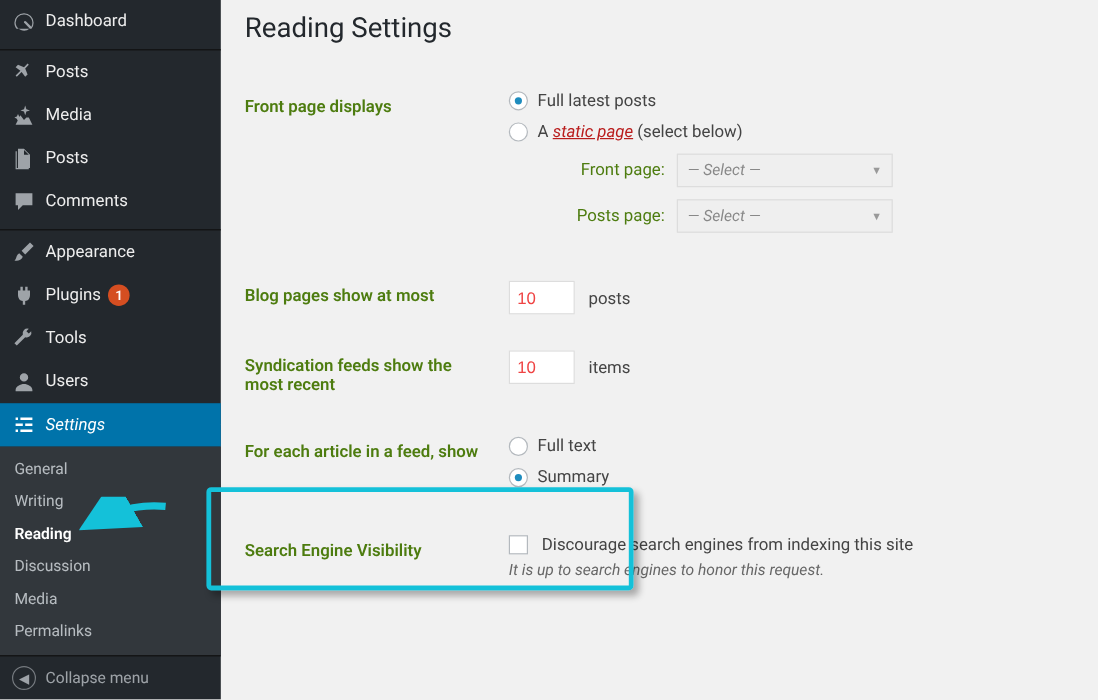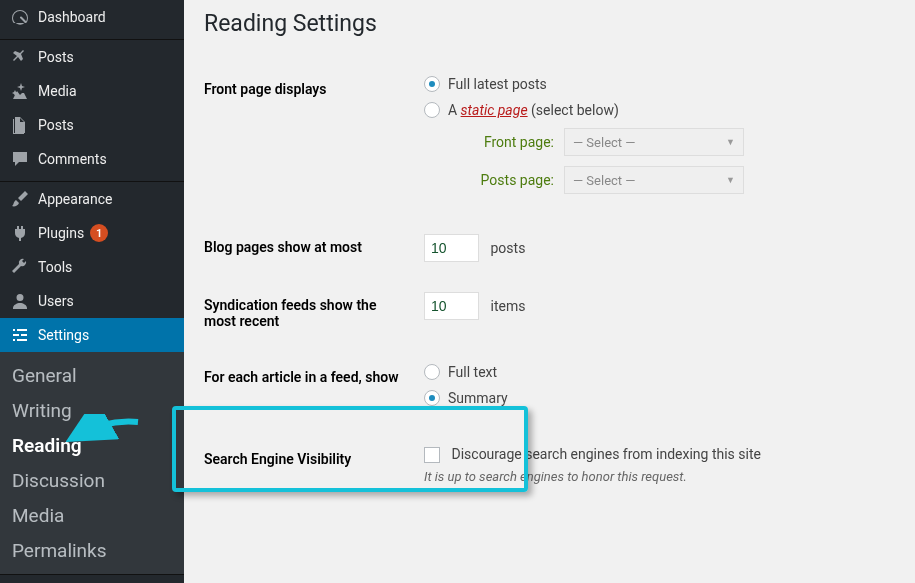--- a/index.html
+++ b/index.html
@@ -3,46 +3,46 @@
 <meta charset="utf-8">
 <style>
 * { margin: 0; padding: 0; box-sizing: border-box; }
 body { font-family: -apple-system, BlinkMacSystemFont, "Segoe UI", Roboto, sans-serif; font-size: 13px; color: #444; background: #f1f1f1; width: 915px; height: 583px; overflow: hidden; display: flex; position: relative; }
 
 
 .sidebar { width: 184px; background: #23282d; color: #eee; display: flex; flex-direction: column; font-size: 14px; }
 .menu-item { display: flex; align-items: center; padding: 8px 8px 8px 10px; color: #eee; cursor: pointer; min-height: 34px; }
 .menu-item .icon { width: 20px; height: 20px; margin-right: 8px; display: flex; align-items: center; justify-content: center; color: rgba(240,245,250,0.6); }
 .menu-item .icon svg { width: 20px; height: 20px; fill: currentColor; }
-.menu-item.active { background: #0073aa; color: #fff; position: relative; }
+.menu-item.active { background: #0073aa; color: #fff; position: relative; font-style: italic; }
 .menu-item.active .icon { color: #fff; }
 .menu-item.active::after { content: ""; position: absolute; right: -8px; top: 50%; margin-top: -8px; border: 8px solid transparent; border-right-color: #f1f1f1; }
 .badge { background: #d54e21; color: #fff; border-radius: 10px; min-width: 18px; height: 18px; display: inline-flex; align-items: center; justify-content: center; font-size: 11px; font-weight: 600; margin-left: 6px; padding: 0 5px; }
 .submenu { background: #32373c; padding: 6px 0; }
-.submenu-item { padding: 6px 12px; color: rgba(240,245,250,0.7); cursor: pointer; font-size: 19px; }
+.submenu-item { padding: 6px 12px; color: rgba(240,245,250,0.7); cursor: pointer; font-size: 13px; }
 .submenu-item.current { color: #fff; font-weight: 600; }
 .menu-sep { border-top: 1px solid #111; margin: 5px 0 0 0; }
 .collapse { display: flex; align-items: center; padding: 8px 10px; color: rgba(240,245,250,0.6); cursor: pointer; border-top: 1px solid #111; margin-top: auto; font-size: 13px; }
 .collapse .icon { width: 20px; height: 20px; margin-right: 8px; display: flex; align-items: center; justify-content: center; border: 1px solid rgba(240,245,250,0.4); border-radius: 50%; font-size: 11px; }
 
 
 .content { flex: 1; padding: 2px 20px 20px 20px; overflow: auto; }
 h1 { font-size: 23px; font-weight: 400; color: #23282d; margin: 8px 0 24px 0; }
 .form-table { width: 100%; border-collapse: collapse; }
-.form-table th { text-align: left; vertical-align: top; width: 210px; padding: 20px 10px 20px 0; font-weight: 600; color: #000000; font-size: 14px; }
+.form-table th { text-align: left; vertical-align: top; width: 210px; padding: 20px 10px 20px 0; font-weight: 600; color: #4d7c0f; font-size: 14px; }
 .form-table td { padding: 15px 10px; vertical-align: top; font-size: 14px; color: #444; }
 .radio-row { display: flex; align-items: center; margin-bottom: 10px; }
 .radio { width: 16px; height: 16px; border: 1px solid #b4b9be; border-radius: 50%; margin-right: 8px; display: inline-flex; align-items: center; justify-content: center; background: #fff; cursor: pointer; }
 .radio.checked::after { content: ""; width: 6px; height: 6px; border-radius: 50%; background: #1e8cbe; }
 .link { color: #b91c1c; text-decoration: underline; cursor: pointer; font-style: italic; }
 .select-row { display: flex; align-items: center; margin: 10px 0 10px 40px; }
 .select-label { width: 90px; text-align: right; margin-right: 10px; color: #4d7c0f; }
-.fake-select { width: 180px; height: 28px; background: #efefef; border: 1px solid #ddd; color: #888; padding: 0 24px 0 8px; display: flex; align-items: center; position: relative; font-size: 13px; cursor: pointer; }
+.fake-select { width: 180px; height: 28px; background: #efefef; border: 1px solid #ddd; color: #888; padding: 0 24px 0 8px; display: flex; align-items: center; position: relative; font-size: 13px; cursor: pointer; font-style: italic; }
 .fake-select::after { content: "▼"; position: absolute; right: 8px; font-size: 9px; color: #999; }
-.num-input { width: 55px; height: 28px; border: 1px solid #ddd; background: #fff; padding: 0 6px; font-size: 14px; color: #14532d; margin-right: 8px; }
+.num-input { width: 55px; height: 28px; border: 1px solid #ddd; background: #fff; padding: 0 6px; font-size: 14px; color: #ef4444; margin-right: 8px; }
 .checkbox { width: 16px; height: 16px; border: 1px solid #b4b9be; background: #fff; margin-right: 8px; display: inline-block; vertical-align: middle; cursor: pointer; }
 .desc { font-style: italic; color: #666; font-size: 13px; margin-top: 6px; }
 
 .highlight-box { position: absolute; border: 4px solid #14c1d9; border-radius: 4px; pointer-events: none; box-shadow: 4px 4px 6px rgba(0,0,0,0.3); }
 .arrow-svg { position: absolute; pointer-events: none; }
 </style>
 </head>
 <body>
 
 <div class="sidebar">

